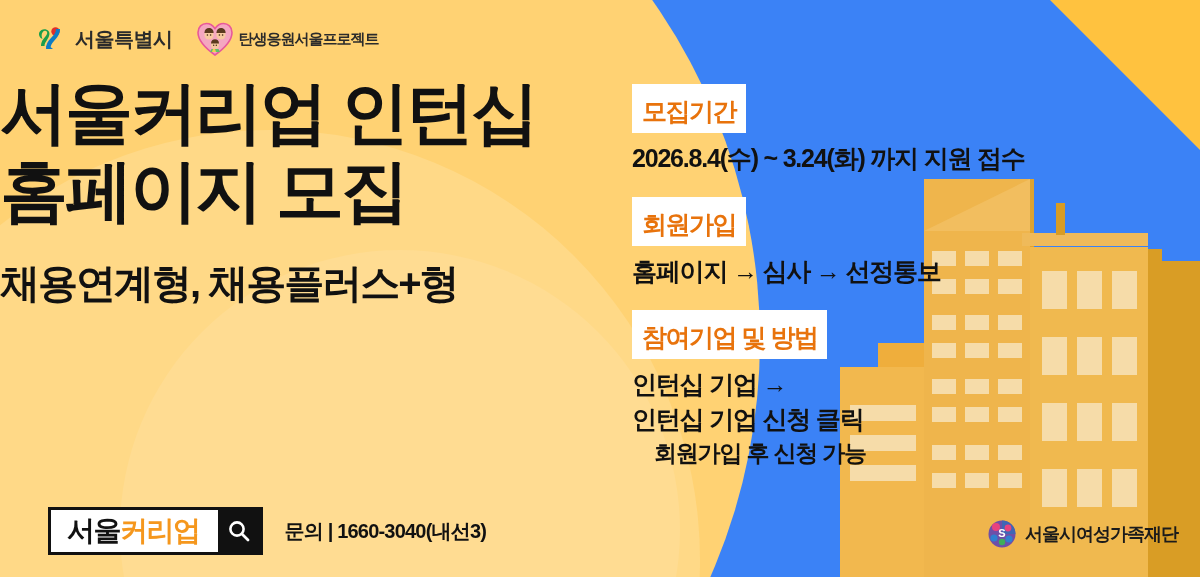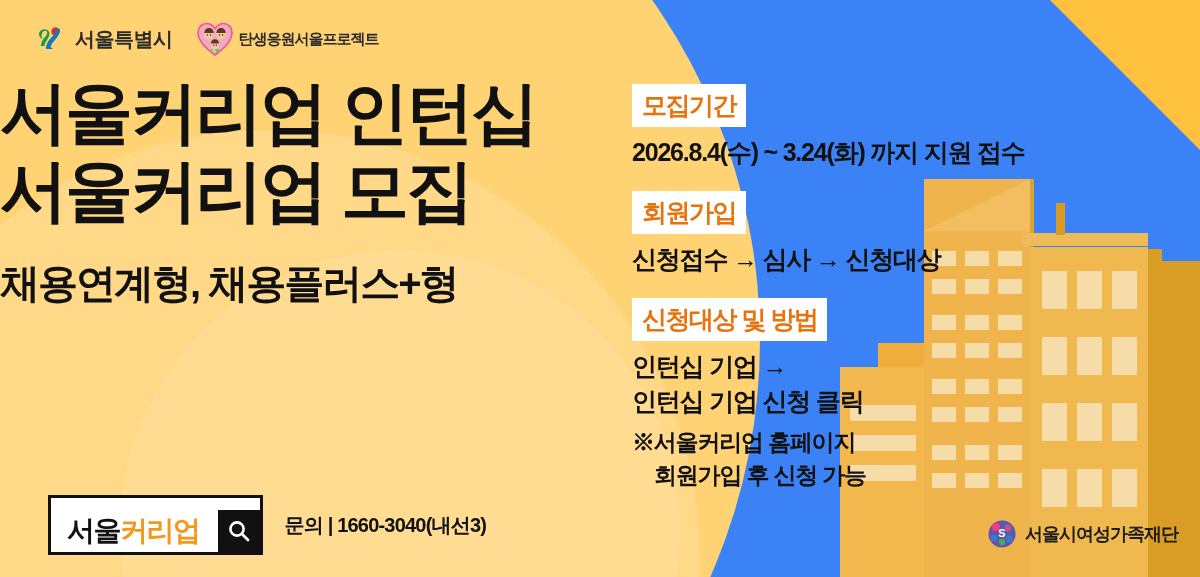--- a/index.html
+++ b/index.html
@@ -234,21 +234,21 @@
   }
   .info-block { margin-bottom: 22px; }
   .info-block.last { margin-bottom: 0; }
   .chip {
     display: inline-block;
     background: #FFFFFF;
     color: #E8730C;
     font-size: 25px;
     font-weight: bold;
     letter-spacing: -1.5px;
-    padding: 5px 10px 5px 10px;
+    padding: 11px 10px 5px 10px;
     white-space: nowrap;
   }
   .info-line {
     margin-top: 9px;
     font-size: 25px;
     font-weight: bold;
     color: #111111;
     letter-spacing: -1.2px;
     white-space: nowrap;
   }
@@ -267,21 +267,21 @@
     align-items: center;
     gap: 22px;
     z-index: 6;
   }
   .searchbox {
     display: flex;
     align-items: center;
     background: #FFFFFF;
     border: 3px solid #111111;
     height: 42px;
-    padding: 12px 0 0 16px;
+    padding: 0 0 0 16px;
   }
   .searchbox-text {
     font-size: 28px;
     font-weight: bold;
     letter-spacing: -1.5px;
     white-space: nowrap;
     padding-right: 18px;
   }
   .sb-dark { color: #111111; }
   .sb-accent { color: #F5971D; }
@@ -433,41 +433,40 @@
           <path d="M13 30 L23 30 L21.5 27 L14.5 27 Z" fill="#5FBF6A"></path>
           <path d="M15 30 L19 30 L18 27 L16 27 Z" fill="#F0D24A"></path>
         </svg>
       </span>
       <span class="logo-text-birth">탄생응원서울프로젝트</span>
     </div>
   </div>
 
   <div class="left-col">
     <div class="headline">서울커리업 인턴십</div>
-    <div class="headline headline-2">서울커리업 모집</div>
+    <div class="headline headline-2">홈페이지 모집</div>
     <div class="subhead">채용연계형, 채용플러스+형</div>
   </div>
 
   <div class="right-col">
 
     <div class="info-block">
       <span class="chip">모집기간</span>
       <div class="info-line">2026.8.4(수) ~ 3.24(화) 까지 지원 접수</div>
     </div>
 
     <div class="info-block">
       <span class="chip">회원가입</span>
-      <div class="info-line">신청접수 → 심사 → 신청대상</div>
+      <div class="info-line">홈페이지 → 심사 → 선정통보</div>
     </div>
 
     <div class="info-block last">
-      <span class="chip">신청대상 및 방법</span>
+      <span class="chip">참여기업 및 방법</span>
       <div class="info-line">인턴십 기업 →</div>
       <div class="info-line tight">인턴십 기업 신청 클릭</div>
-      <div class="info-line sm">※서울커리업 홈페이지</div>
       <div class="info-line sm tight indent">회원가입 후 신청 가능</div>
     </div>
   </div>
 
   <div class="bottom-row">
     <div class="searchbox">
       <span class="searchbox-text">
         <span class="sb-dark">서울</span><span class="sb-accent">커리업</span>
       </span>
       <span class="search-btn">

